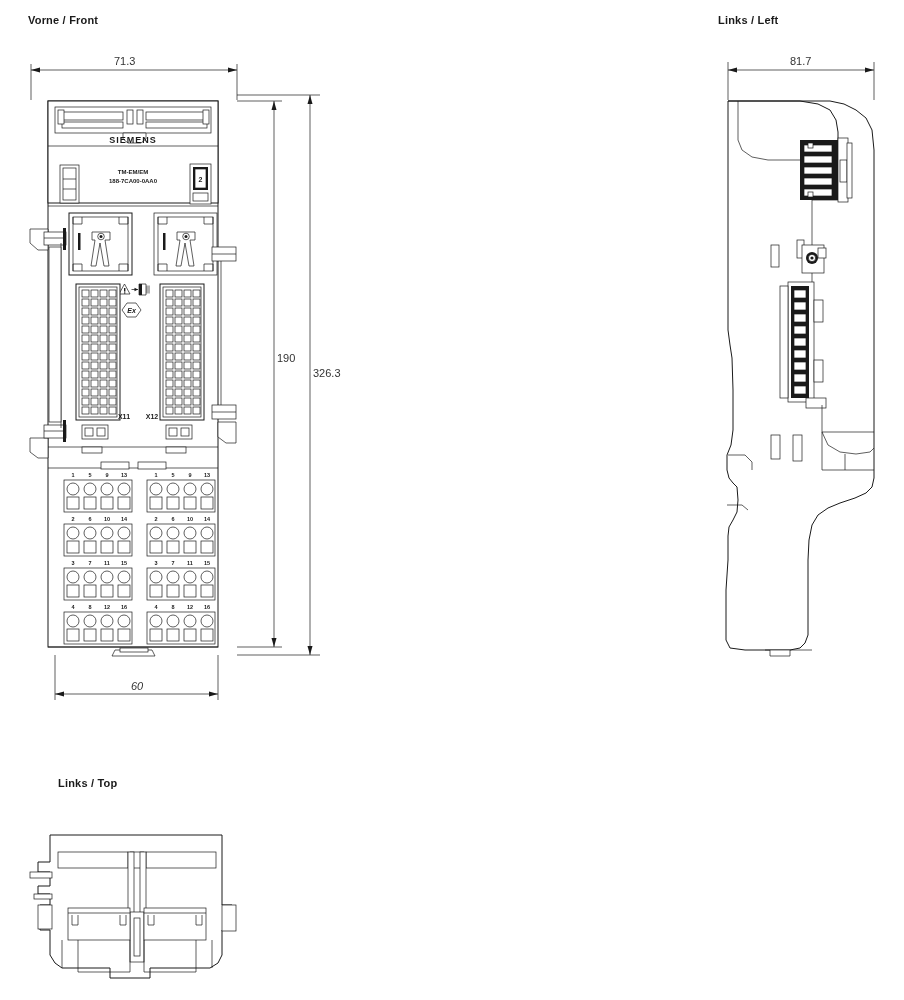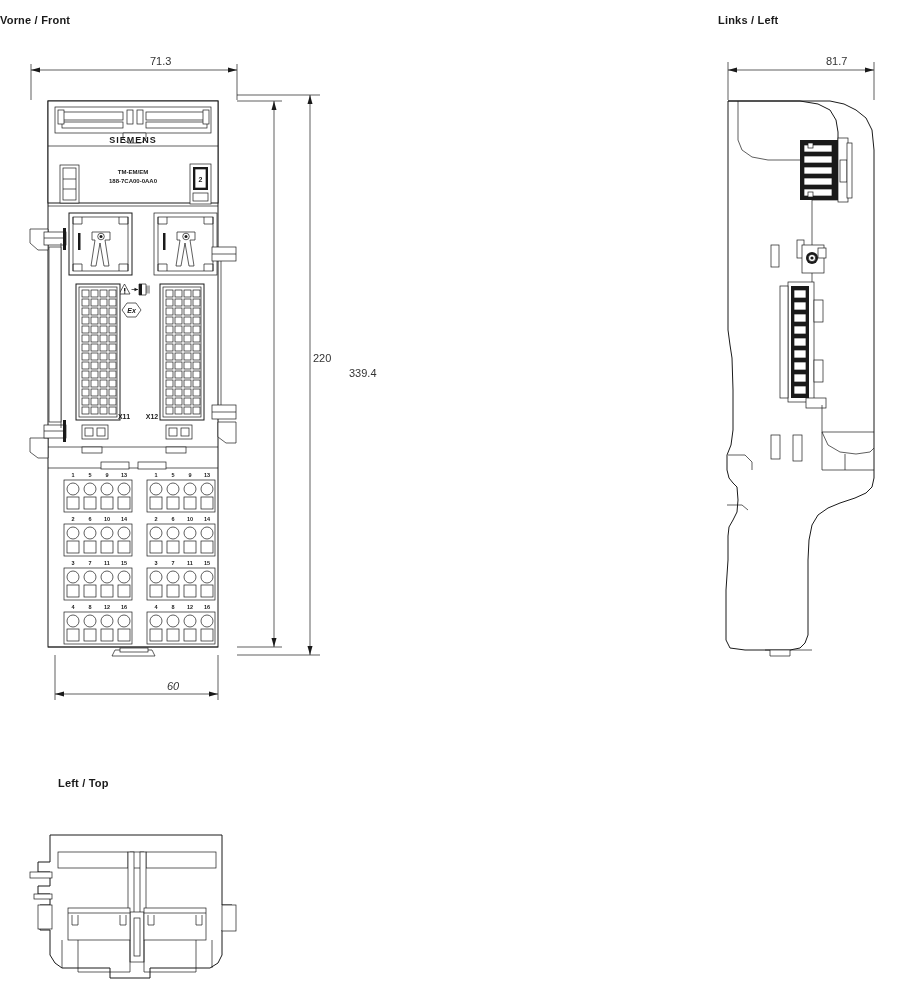--- a/index.html
+++ b/index.html
@@ -17,31 +17,30 @@
   }
   .view-label {
     position: absolute;
     font-family: "Liberation Sans", sans-serif;
     font-size: 11px;
     font-weight: bold;
     color: #1a1a1a;
     white-space: nowrap;
     letter-spacing: 0.2px;
   }
-  #label-front { left: 0; top: 14px; }
+  #label-front { left: 28px; top: 14px; }
   #label-left  { left: 718px; top: 14px; }
   #label-top   { left: 58px; top: 777px; }
 
   .dim-text {
     position: absolute;
     font-family: "Liberation Sans", sans-serif;
     font-size: 11px;
     color: #333333;
     white-space: nowrap;
-    margin-left: 36px;
   }
   #dim-713 { left: 114px; top: 55px; }
   #dim-60  { left: 131px; top: 680px; font-style: italic; }
   #dim-190 { left: 277px; top: 352px; }
   #dim-1915{ left: 313px; top: 367px; }
   #dim-519 { left: 790px; top: 55px; }
 
   svg.drawing {
     position: absolute;
     left: 0;
@@ -94,26 +93,26 @@
     font-style: italic;
     font-weight: bold;
     fill: #1a1a1a;
   }
 </style>
 </head>
 <body>
 
 <div class="view-label" id="label-front">Vorne / Front</div>
 <div class="view-label" id="label-left">Links / Left</div>
-<div class="view-label" id="label-top">Left / Top</div>
+<div class="view-label" id="label-top">Links / Top</div>
 
 <div class="dim-text" id="dim-713">71.3</div>
 <div class="dim-text" id="dim-60">60</div>
-<div class="dim-text" id="dim-190">220</div>
-<div class="dim-text" id="dim-1915">339.4</div>
+<div class="dim-text" id="dim-190">190</div>
+<div class="dim-text" id="dim-1915">326.3</div>
 <div class="dim-text" id="dim-519">81.7</div>
 
 <svg class="drawing" viewBox="0 0 904 1000">
 
   <g>
 
     <g>
       <line class="extln" x1="31" y1="64" x2="31" y2="100"></line>
       <line class="extln" x1="237" y1="64" x2="237" y2="100"></line>
       <line class="dimln" x1="31" y1="70" x2="237" y2="70"></line>

